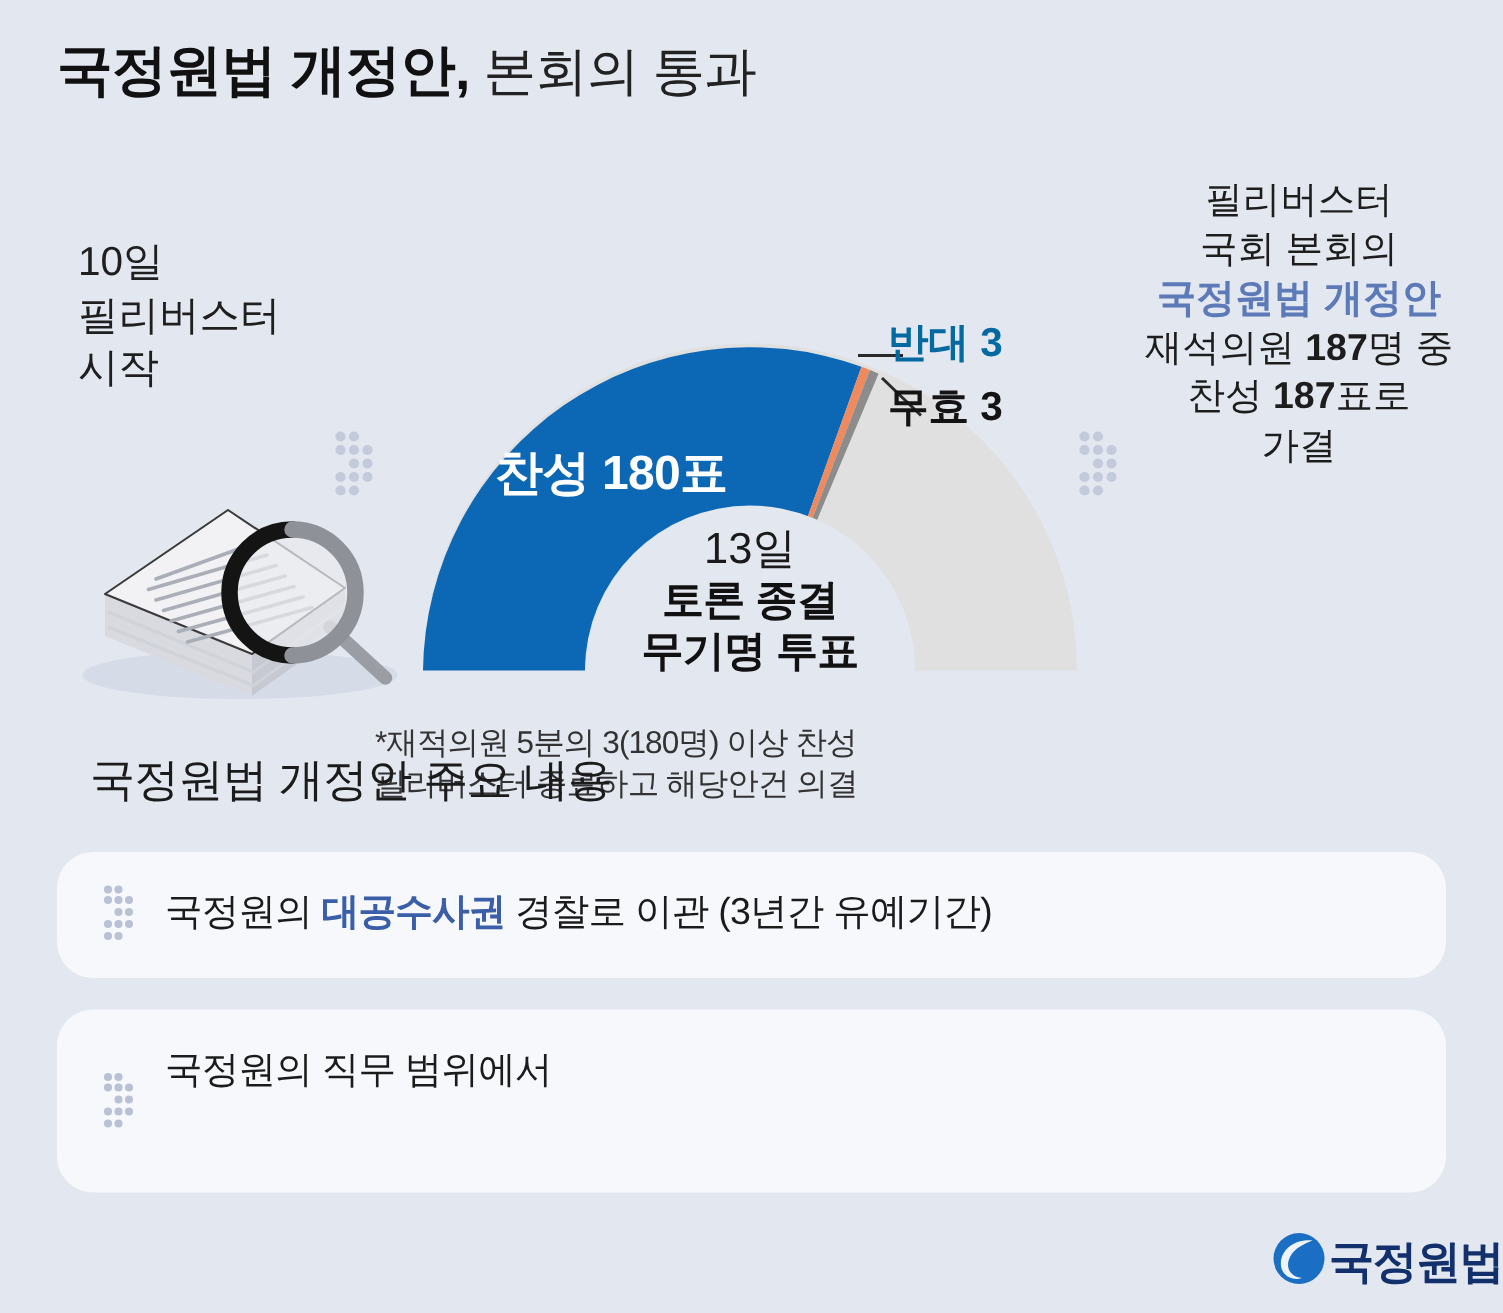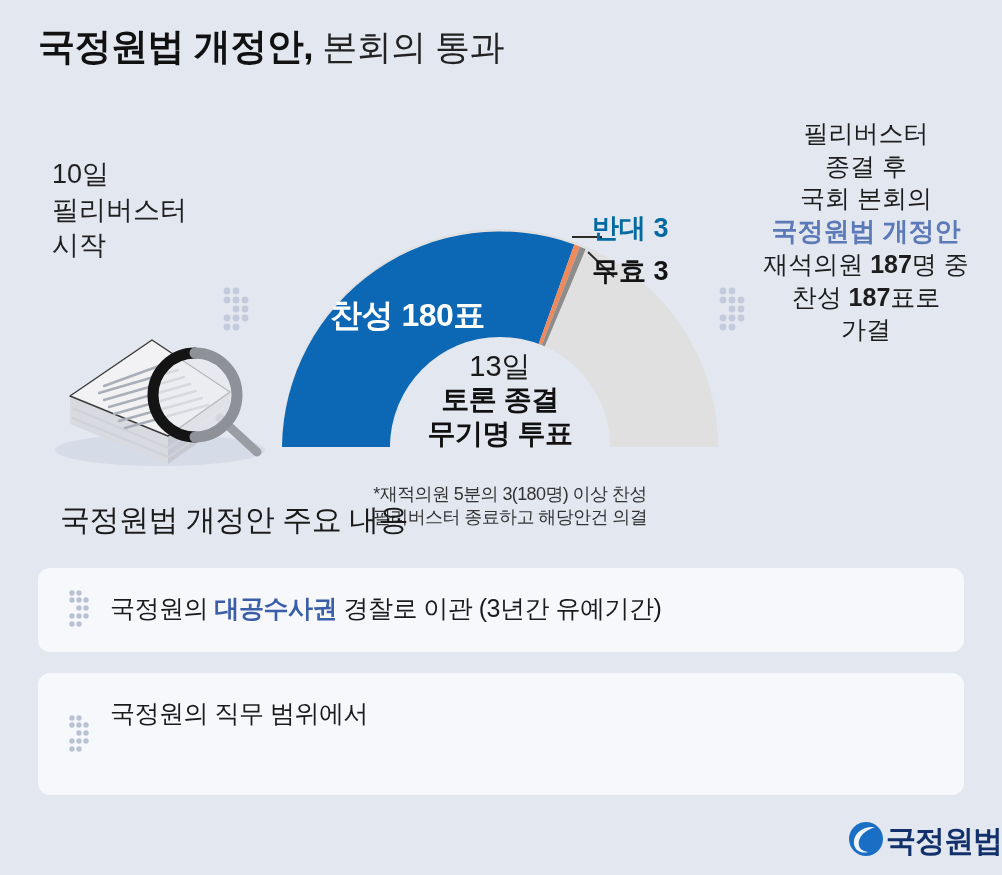--- a/index.html
+++ b/index.html
@@ -156,22 +156,22 @@
     color: #111111;
     line-height: 1.2;
     letter-spacing: -0.5px;
   }
 
   .footnote {
     position: absolute;
     left: 250px;
     top: 388px;
     width: 520px;
-    text-align: center;
-    font-size: 18px;
+    text-align: left;
+    font-size: 21px;
     font-weight: 400;
     color: #333333;
     line-height: 1.28;
     letter-spacing: -0.6px;
   }
   .footnote div { white-space: nowrap; }
 
   
   .section-title {
     position: absolute;
@@ -182,21 +182,21 @@
     color: #1b1b1b;
     letter-spacing: -0.5px;
     white-space: nowrap;
   }
 
   .card {
     position: absolute;
     left: 38px;
     width: 926px;
     background: #f7f8fb;
-    border-radius: 12px;
+    border-radius: 24px;
     box-sizing: border-box;
   }
   .card-1 { top: 568px; height: 84px; }
   .card-2 { top: 673px; height: 122px; }
 
   .card-body {
     position: absolute;
     left: 72px;
     right: 24px;
   }
@@ -366,21 +366,20 @@
           <circle cx="14" cy="35" r="3.4"></circle>
           <circle cx="23" cy="35" r="3.4"></circle>
           <circle cx="5" cy="44" r="3.4"></circle>
           <circle cx="14" cy="44" r="3.4"></circle>
         </g>
       </svg>
     </div>
 
     <div class="right-col">
       <div>필리버스터</div>
-      <div>종결 후</div>
       <div>국회 본회의</div>
       <div class="hl">국정원법 개정안</div>
       <div>
         <span>재석의원 </span><span class="num">187</span><span>명 중</span>
       </div>
       <div>
         <span>찬성 </span><span class="num">187</span><span>표로</span>
       </div>
       <div>가결</div>
     </div>

